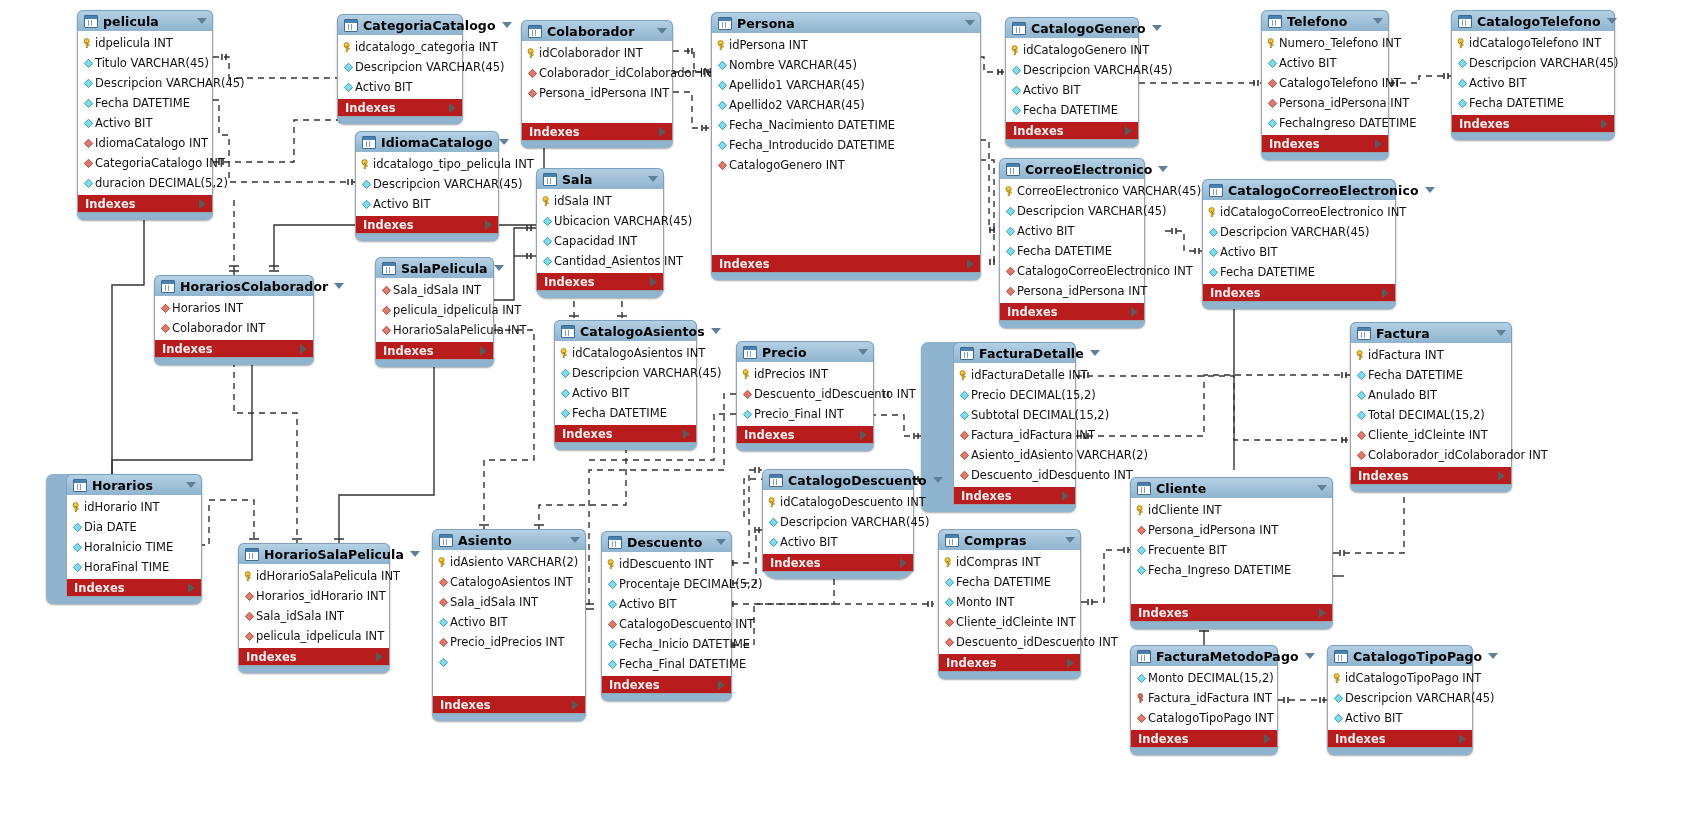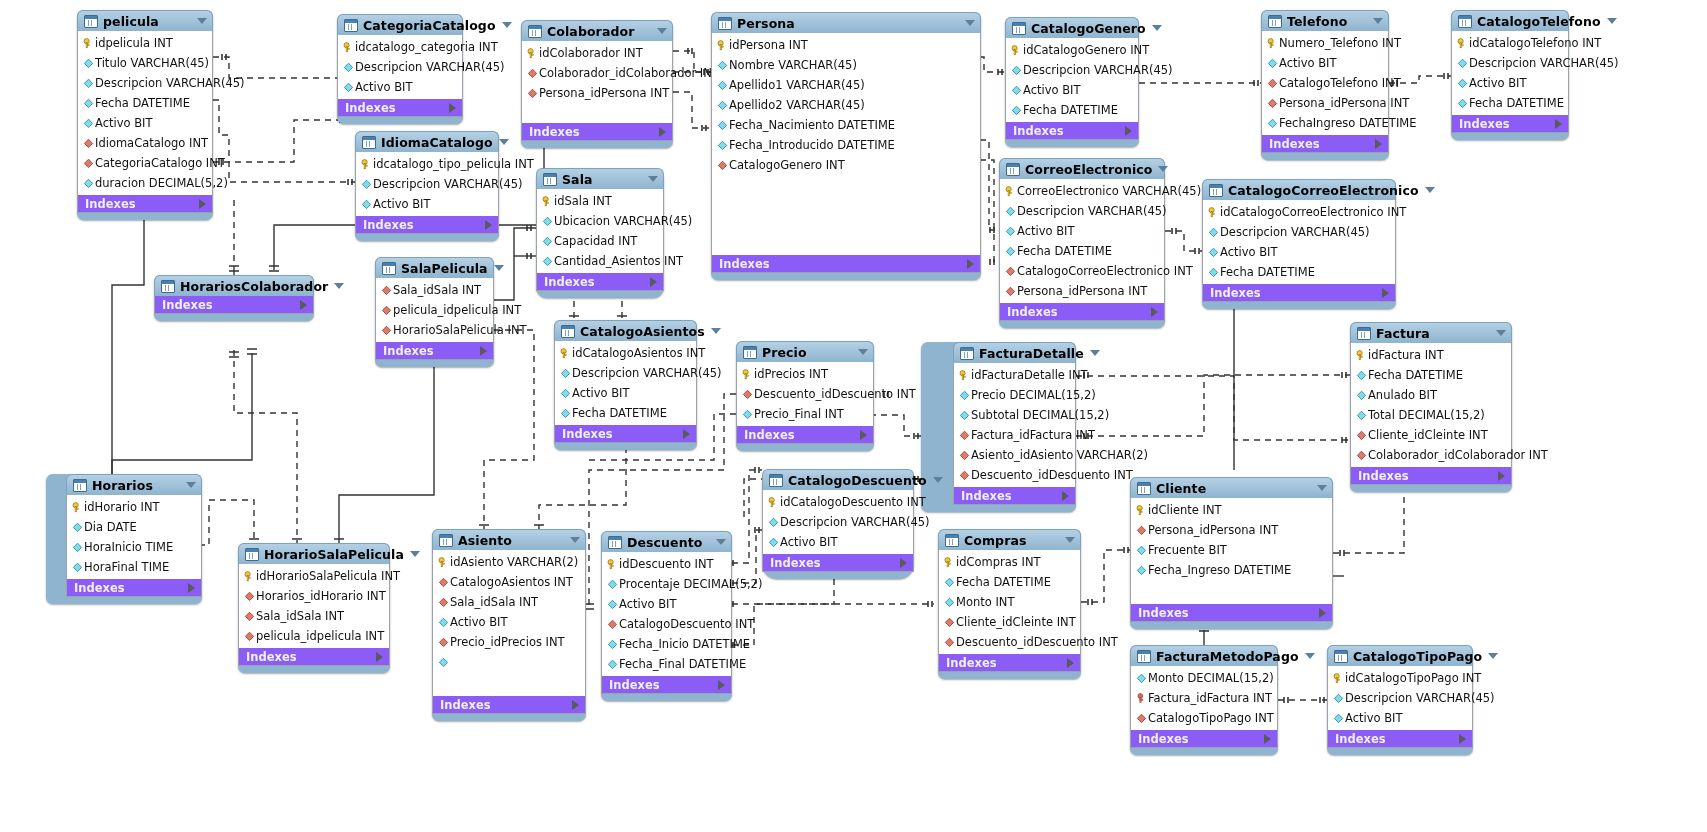--- a/index.html
+++ b/index.html
@@ -57,21 +57,21 @@
     border-left:1px solid #9aa3aa;border-right:1px solid #9aa3aa;
     padding:2px 0 2px 0;
   }
   .tbl .col{
     height:20px;display:flex;align-items:center;
     padding-left:4px;font-size:11.5px;color:#111;white-space:nowrap;
   }
   .tbl .col .gl{width:13px;flex:0 0 13px;display:inline-block;text-align:center;}
   .gl svg{display:block;margin:0 auto;}
   .tbl .idx{
-    height:17px;background:#8b5cf6;
+    height:17px;background:#b91c1c;
     display:flex;align-items:center;justify-content:space-between;
     padding:0 6px 0 7px;
     border-left:1px solid #9aa3aa;border-right:1px solid #9aa3aa;
     border-bottom:1px solid #9aa3aa;
   }
   .tbl .idx .itxt{font-size:11.5px;font-weight:bold;color:#efefef;}
   .tbl .idx .iarrow{
     width:0;height:0;border-top:5px solid transparent;border-bottom:5px solid transparent;
     border-left:7px solid #5a5a5a;
   }
@@ -625,21 +625,21 @@
               </svg>
             </span>
             <span>FechaIngreso DATETIME</span>
           </div>
         </div>
         <div class="idx">
           <span class="itxt">Indexes</span>
           <span class="iarrow"></span>
         </div>
       </div>
-      <div class="tbl" style="left: 1407px; top: 10px; width: 118px;">
+      <div class="tbl" style="left: 1407px; top: 10px; width: 164px;">
         <div class="hdr">
           <span class="ticon"></span>
           <span class="tname">CatalogoTelefono</span>
           <span class="caret"></span>
         </div>
         <div class="cols">
           <div class="col">
             <span class="gl">
               <svg width="11" height="11" viewBox="0 0 11 11">
                 <circle cx="3.6" cy="3.2" r="2.6" fill="#f4c63a" stroke="#9a7a12" stroke-width=".8"></circle>
@@ -672,21 +672,21 @@
               </svg>
             </span>
             <span>Fecha DATETIME</span>
           </div>
         </div>
         <div class="idx">
           <span class="itxt">Indexes</span>
           <span class="iarrow"></span>
         </div>
       </div>
-      <div class="tbl" style="left: 955px; top: 158px; width: 166px;">
+      <div class="tbl" style="left: 955px; top: 158px; width: 146px;">
         <div class="hdr">
           <span class="ticon"></span>
           <span class="tname">CorreoElectronico</span>
           <span class="caret"></span>
         </div>
         <div class="cols">
           <div class="col">
             <span class="gl">
               <svg width="11" height="11" viewBox="0 0 11 11">
                 <circle cx="3.6" cy="3.2" r="2.6" fill="#f4c63a" stroke="#9a7a12" stroke-width=".8"></circle>
@@ -787,20 +787,38 @@
         <div class="idx">
           <span class="itxt">Indexes</span>
           <span class="iarrow"></span>
         </div>
       </div>
       <div class="tbl" style="left: 110px; top: 275px; width: 160px;">
         <div class="hdr">
           <span class="ticon"></span>
           <span class="tname">HorariosColaborador</span>
           <span class="caret"></span>
+        </div>
+        <div class="cols">
+          <div class="col">
+            <span class="gl">
+              <svg width="11" height="11" viewBox="0 0 11 11">
+                <polygon points="5.5,1.2 9.6,5.4 5.5,9.6 1.4,5.4" fill="#dd7a6c" stroke="#9e4436" stroke-width=".9"></polygon>
+              </svg>
+            </span>
+            <span>Horarios INT</span>
+          </div>
+          <div class="col">
+            <span class="gl">
+              <svg width="11" height="11" viewBox="0 0 11 11">
+                <polygon points="5.5,1.2 9.6,5.4 5.5,9.6 1.4,5.4" fill="#dd7a6c" stroke="#9e4436" stroke-width=".9"></polygon>
+              </svg>
+            </span>
+            <span>Colaborador INT</span>
+          </div>
         </div>
         <div class="idx">
           <span class="itxt">Indexes</span>
           <span class="iarrow"></span>
         </div>
       </div>
       <div class="tbl" style="left: 331px; top: 257px; width: 119px;">
         <div class="hdr">
           <span class="ticon"></span>
           <span class="tname">SalaPelicula</span>

